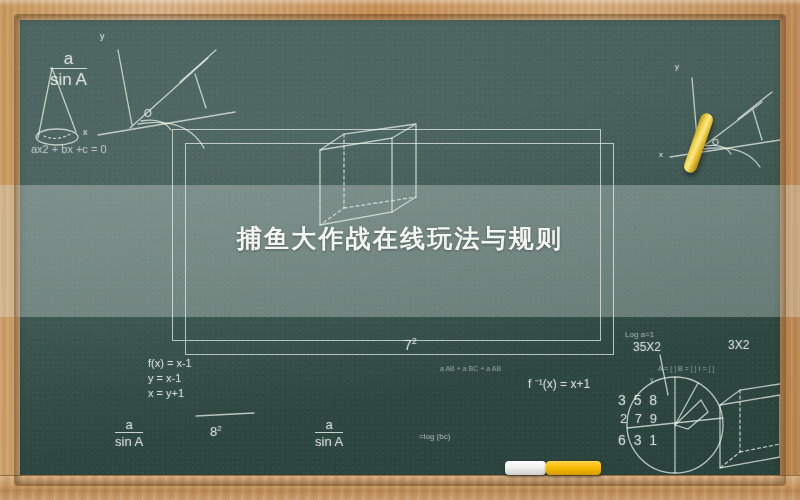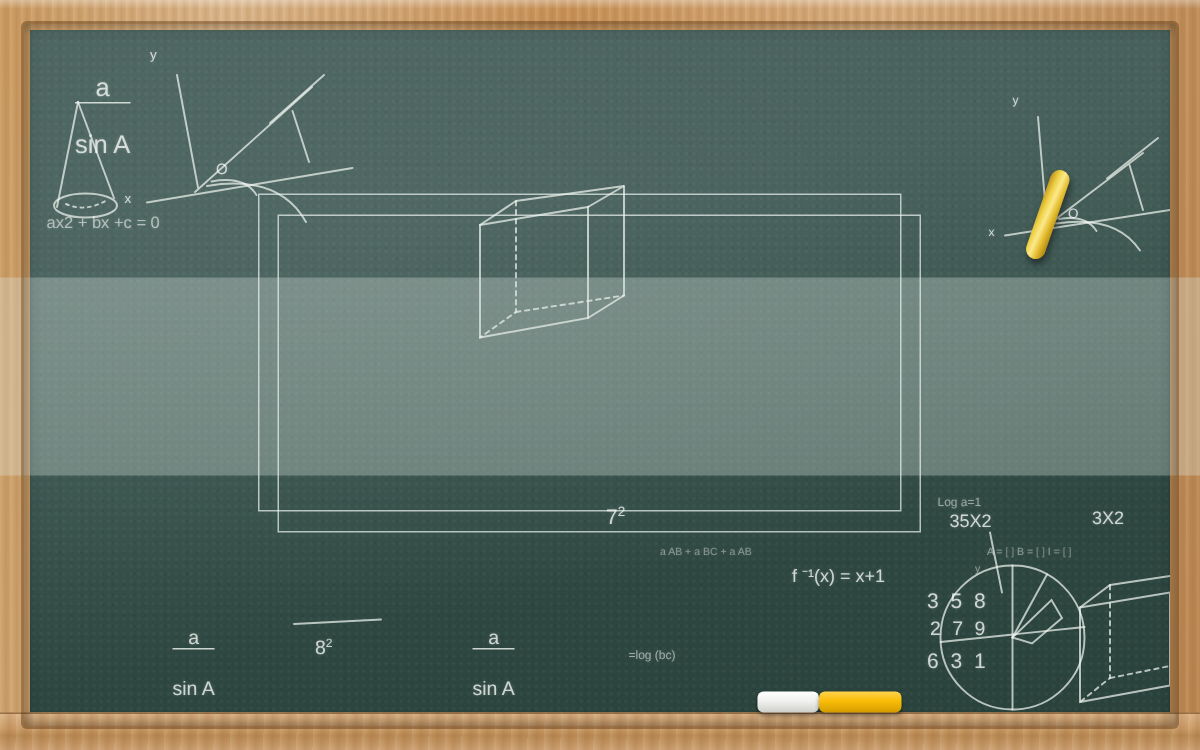--- a/index.html
+++ b/index.html
@@ -79,21 +79,21 @@
   .chalk svg { position: absolute; left:0; top:0; }
   .chalk-text {
     position: absolute;
     color: rgba(243,246,242,0.80);
     font-family: "Liberation Sans", sans-serif;
     white-space: nowrap;
     text-shadow: 0 0 2px rgba(255,255,255,0.25);
   }
   .frac { display:inline-block; text-align:center; line-height:1.05; }
   .frac .num { display:block; }
-  .frac .den { display:block; border-top: 1.3px solid rgba(243,246,242,0.8); padding-top:19px; }
+  .frac .den { display:block; border-top: 1.3px solid rgba(243,246,242,0.8); padding-top:2px; }
 
   
   .chalk-stick {
     position: absolute;
     left: 672px; top: 92px;
     width: 13px; height: 62px;
     border-radius: 7px;
     transform: rotate(19deg);
     background: linear-gradient(95deg, #b98f18 0%, #efd045 28%, #fbe98a 48%, #e3bb2c 72%, #a97f12 100%);
     box-shadow: 2px 3px 5px rgba(0,0,0,0.45);
@@ -215,20 +215,25 @@
       </div>
       <div class="chalk-text" style="left:11px; top:123px; font-size:11px; opacity:0.75;">ax2 + bx +c = 0</div>
       <div class="chalk-text" style="left:80px; top:11px; font-size:9px;">y</div>
       <div class="chalk-text" style="left:63px; top:107px; font-size:9px;">x</div>
       <div class="chalk-text" style="left:124px; top:88px; font-size:10px;">O</div>
 
       <div class="chalk-text" style="left:655px; top:42px; font-size:8px;">y</div>
       <div class="chalk-text" style="left:639px; top:130px; font-size:8px;">x</div>
       <div class="chalk-text" style="left:692px; top:117px; font-size:9px;">O</div>
 
+      <div class="chalk-text" style="left:128px; top:336px; font-size:11px; line-height:1.35;">
+        <span>f(x) = x-1</span><br>
+        <span>y = x-1</span><br>
+        <span>x = y+1</span>
+      </div>
       <div class="chalk-text" style="left:95px; top:398px; font-size:13px;">
         <span class="frac">
           <span class="num">a</span>
           <span class="den">sin A</span>
         </span>
       </div>
       <div class="chalk-text" style="left:190px; top:404px; font-size:13px;">
         <span>8</span><sup style="font-size:8px;">2</sup>
       </div>
       <div class="chalk-text" style="left:295px; top:398px; font-size:13px;">
@@ -265,19 +270,22 @@
     </div>
 
     <div class="chalk-stick"></div>
   </div>
 
   <div class="band"></div>
 
   <div class="deco deco-outer"></div>
   <div class="deco deco-inner"></div>
 
+  <div class="title-wrap">
+    <span class="title">捕鱼大作战在线玩法与规则</span>
+  </div>
 
   <div class="ledge"></div>
   <div class="chalk-white"></div>
   <div class="chalk-yellow"></div>
 
   <div class="frame-inner-shadow"></div>
 </div>
 
 </body></html>

